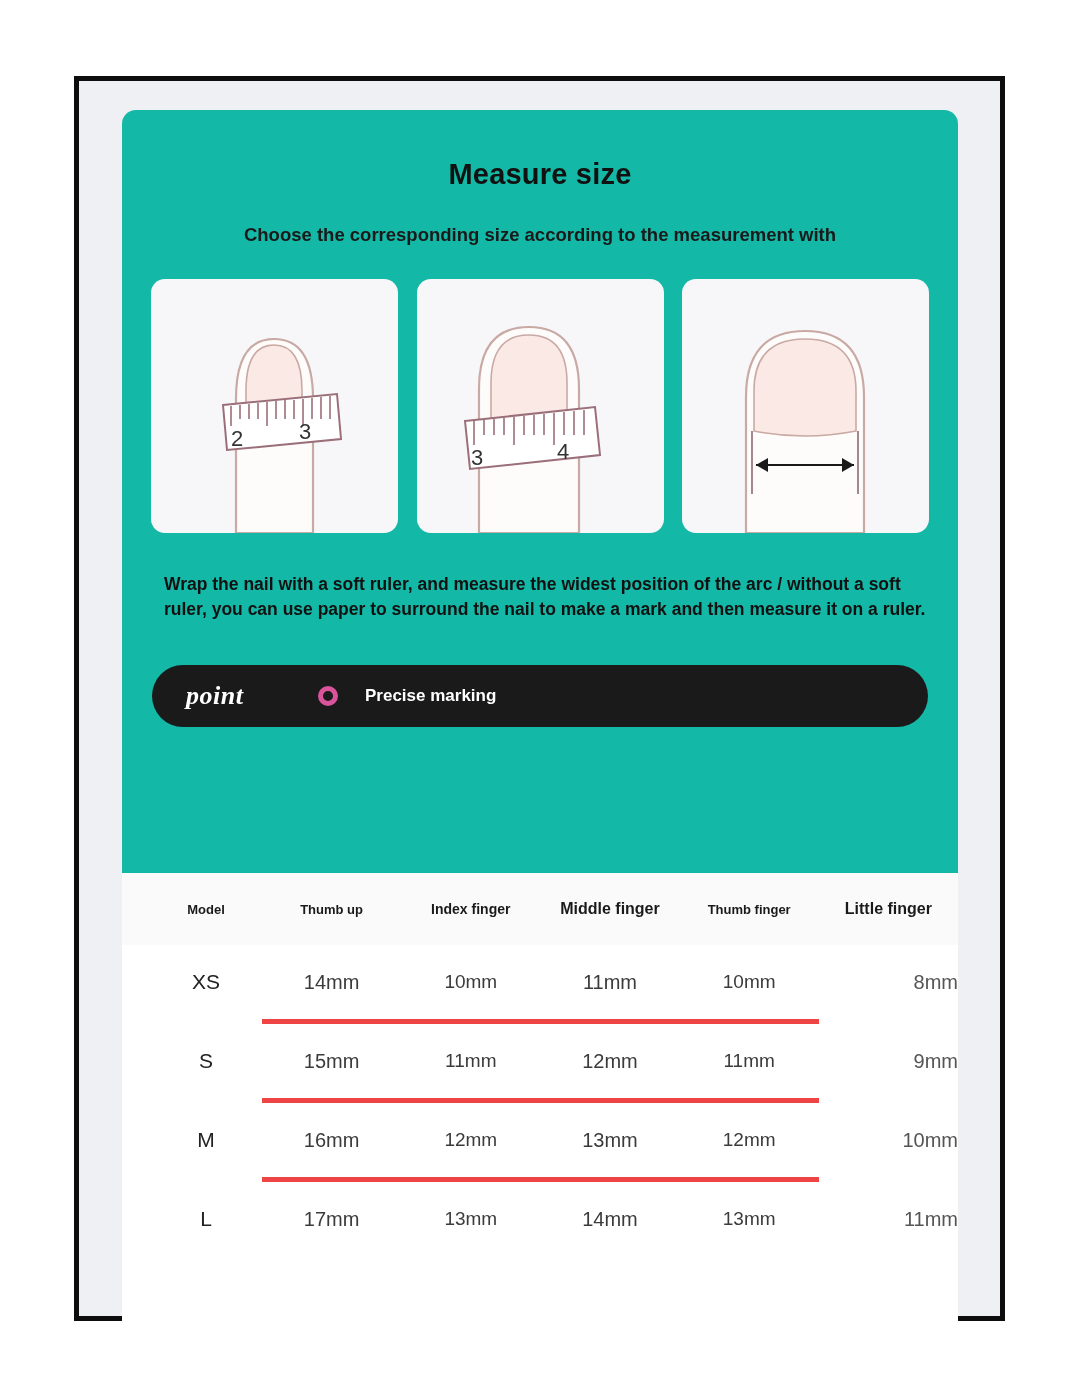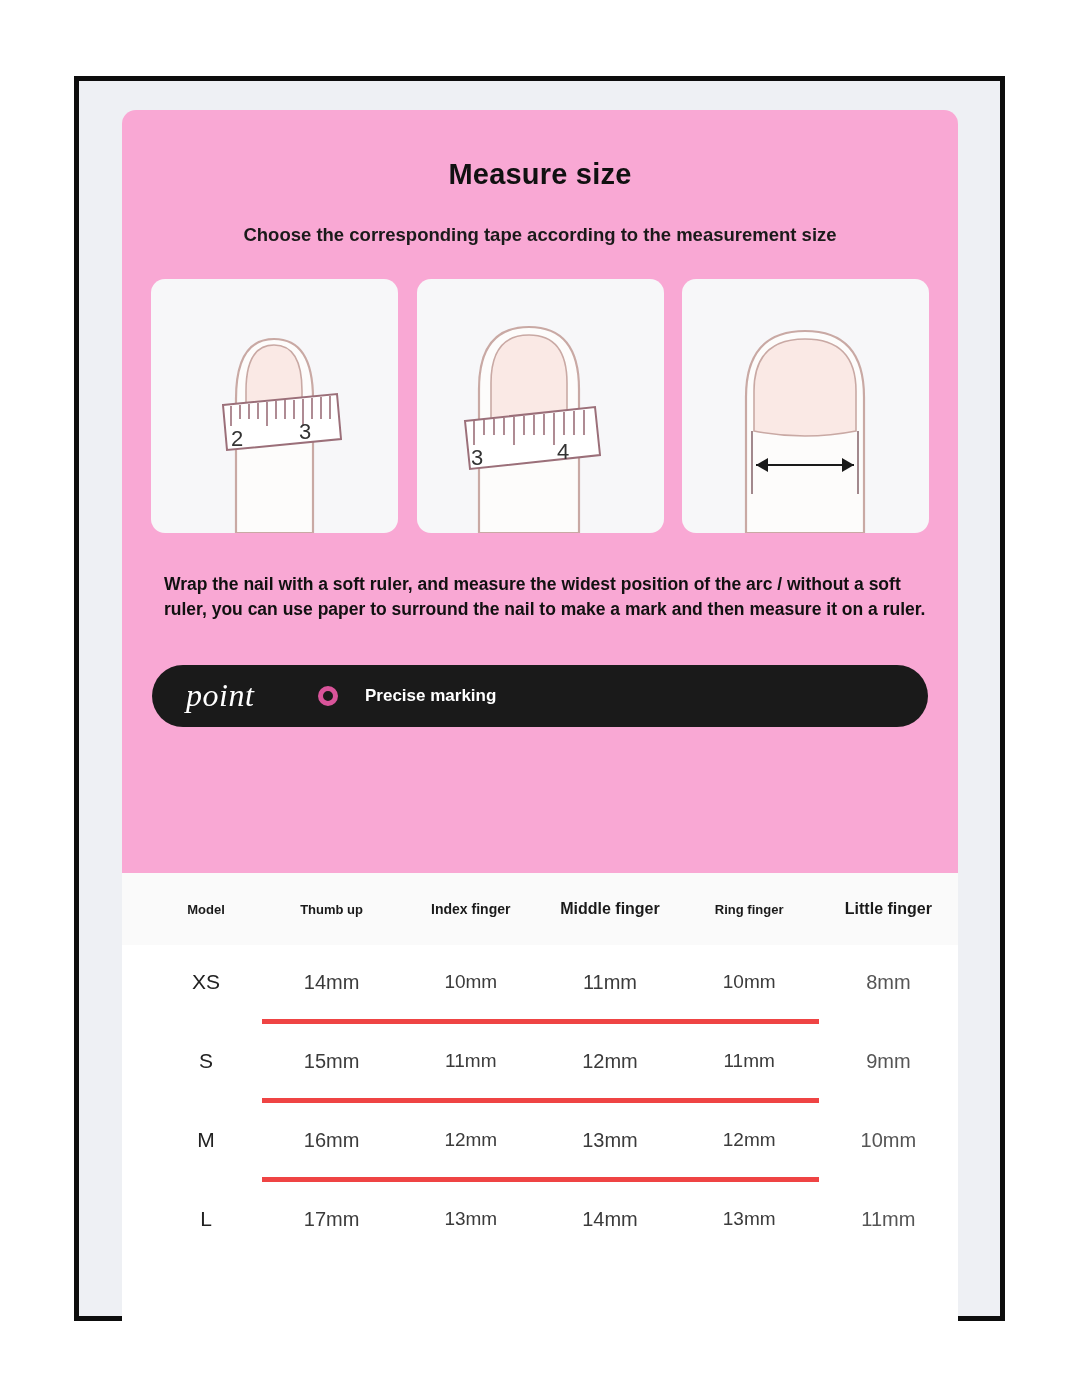--- a/index.html
+++ b/index.html
@@ -25,21 +25,21 @@
     border: 5px solid #0d0d0d;
     background: #eef0f4;
   }
   
   .card {
     position: absolute;
     left: 122px;
     top: 110px;
     width: 836px;
     height: 1211px;
-    background: #f9a8d4;
+    background: #14b8a6;
     border-radius: 14px 14px 0 0;
     overflow: hidden;
   }
   .card-inner {
     position: relative;
     width: 100%;
     height: 100%;
   }
   .title {
     text-align: center;
@@ -88,23 +88,24 @@
     background: #1a1a1a;
     border-radius: 31px;
     display: flex;
     align-items: center;
     color: #fff;
     padding: 0 34px;
   }
   .point-word {
     font-family: "Liberation Serif", serif;
     font-style: italic;
-    font-size: 32px;
+    font-size: 26px;
     letter-spacing: .5px;
     width: 132px;
+    font-weight: bold;
   }
   .ring-icon {
     width: 20px; height: 20px;
     border-radius: 50%;
     border: 5px solid #d9549a;
     background: #1a1a1a;
     flex: 0 0 auto;
     margin-right: 11px;
   }
   .point-text1 {
@@ -154,33 +155,33 @@
   }
   .tbl tbody tr:last-child td { border-bottom: none; }
   .tbl td.c0 { font-size: 21px; color: #222; }
   .tbl td.c1 { font-size: 20px; }
   .tbl td.c2 { font-size: 19px; }
   .tbl td.c3 { font-size: 20px; }
   .tbl td.c4 { font-size: 19px; }
   .tbl td.c5 { font-size: 20px; color: #555; }
   .tbl td:first-child, .tbl th:first-child { padding-left: 28px; }
   .tbl tbody tr td:first-child { border-bottom-color: transparent; }
-  .tbl tbody tr td:last-child { border-bottom-color: transparent; }
+  .tbl tbody tr td:last-child { border-bottom-color: transparent; text-align: right; }
 </style>
 </head>
 <body>
 
 <div id="page">
   <div class="frame"></div>
 
   <div class="card">
     <div class="card-inner">
 
       <div class="title">Measure size</div>
-      <div class="subtitle">Choose the corresponding tape according to the measurement size</div>
+      <div class="subtitle">Choose the corresponding size according to the measurement with</div>
 
       <div class="illus-row">
 
         <div class="illus">
           <svg viewBox="0 0 247 254">
             <path d="M85 254 L85 120 Q85 60 123 60 Q162 60 162 120 L162 254 Z" fill="#fdfcfb" stroke="#c9a9a4" stroke-width="2.2"></path>
             <path d="M95 112 Q95 66 123 66 Q151 66 151 112 L151 150 Q123 158 95 150 Z" fill="#fae9e5" stroke="#c9a9a4" stroke-width="1.6"></path>
             <path d="M72 126 L186 115 L190 160 L76 171 Z" fill="#ffffff" stroke="#9b6f79" stroke-width="2"></path>
             <g stroke="#9b6f79" stroke-width="1.6">
               <line x1="80" y1="127" x2="80" y2="147"></line>
@@ -248,21 +249,21 @@
       </div>
 
       <div class="table-wrap">
         <table class="tbl">
           <thead>
             <tr>
               <th class="c0">Model</th>
               <th class="c1">Thumb up</th>
               <th class="c2">Index finger</th>
               <th class="c3">Middle finger</th>
-              <th class="c4">Ring finger</th>
+              <th class="c4">Thumb finger</th>
               <th class="c5">Little finger</th>
             </tr>
           </thead>
           <tbody>
             <tr>
               <td class="c0">XS</td>
               <td class="c1">14mm</td>
               <td class="c2">10mm</td>
               <td class="c3">11mm</td>
               <td class="c4">10mm</td>

